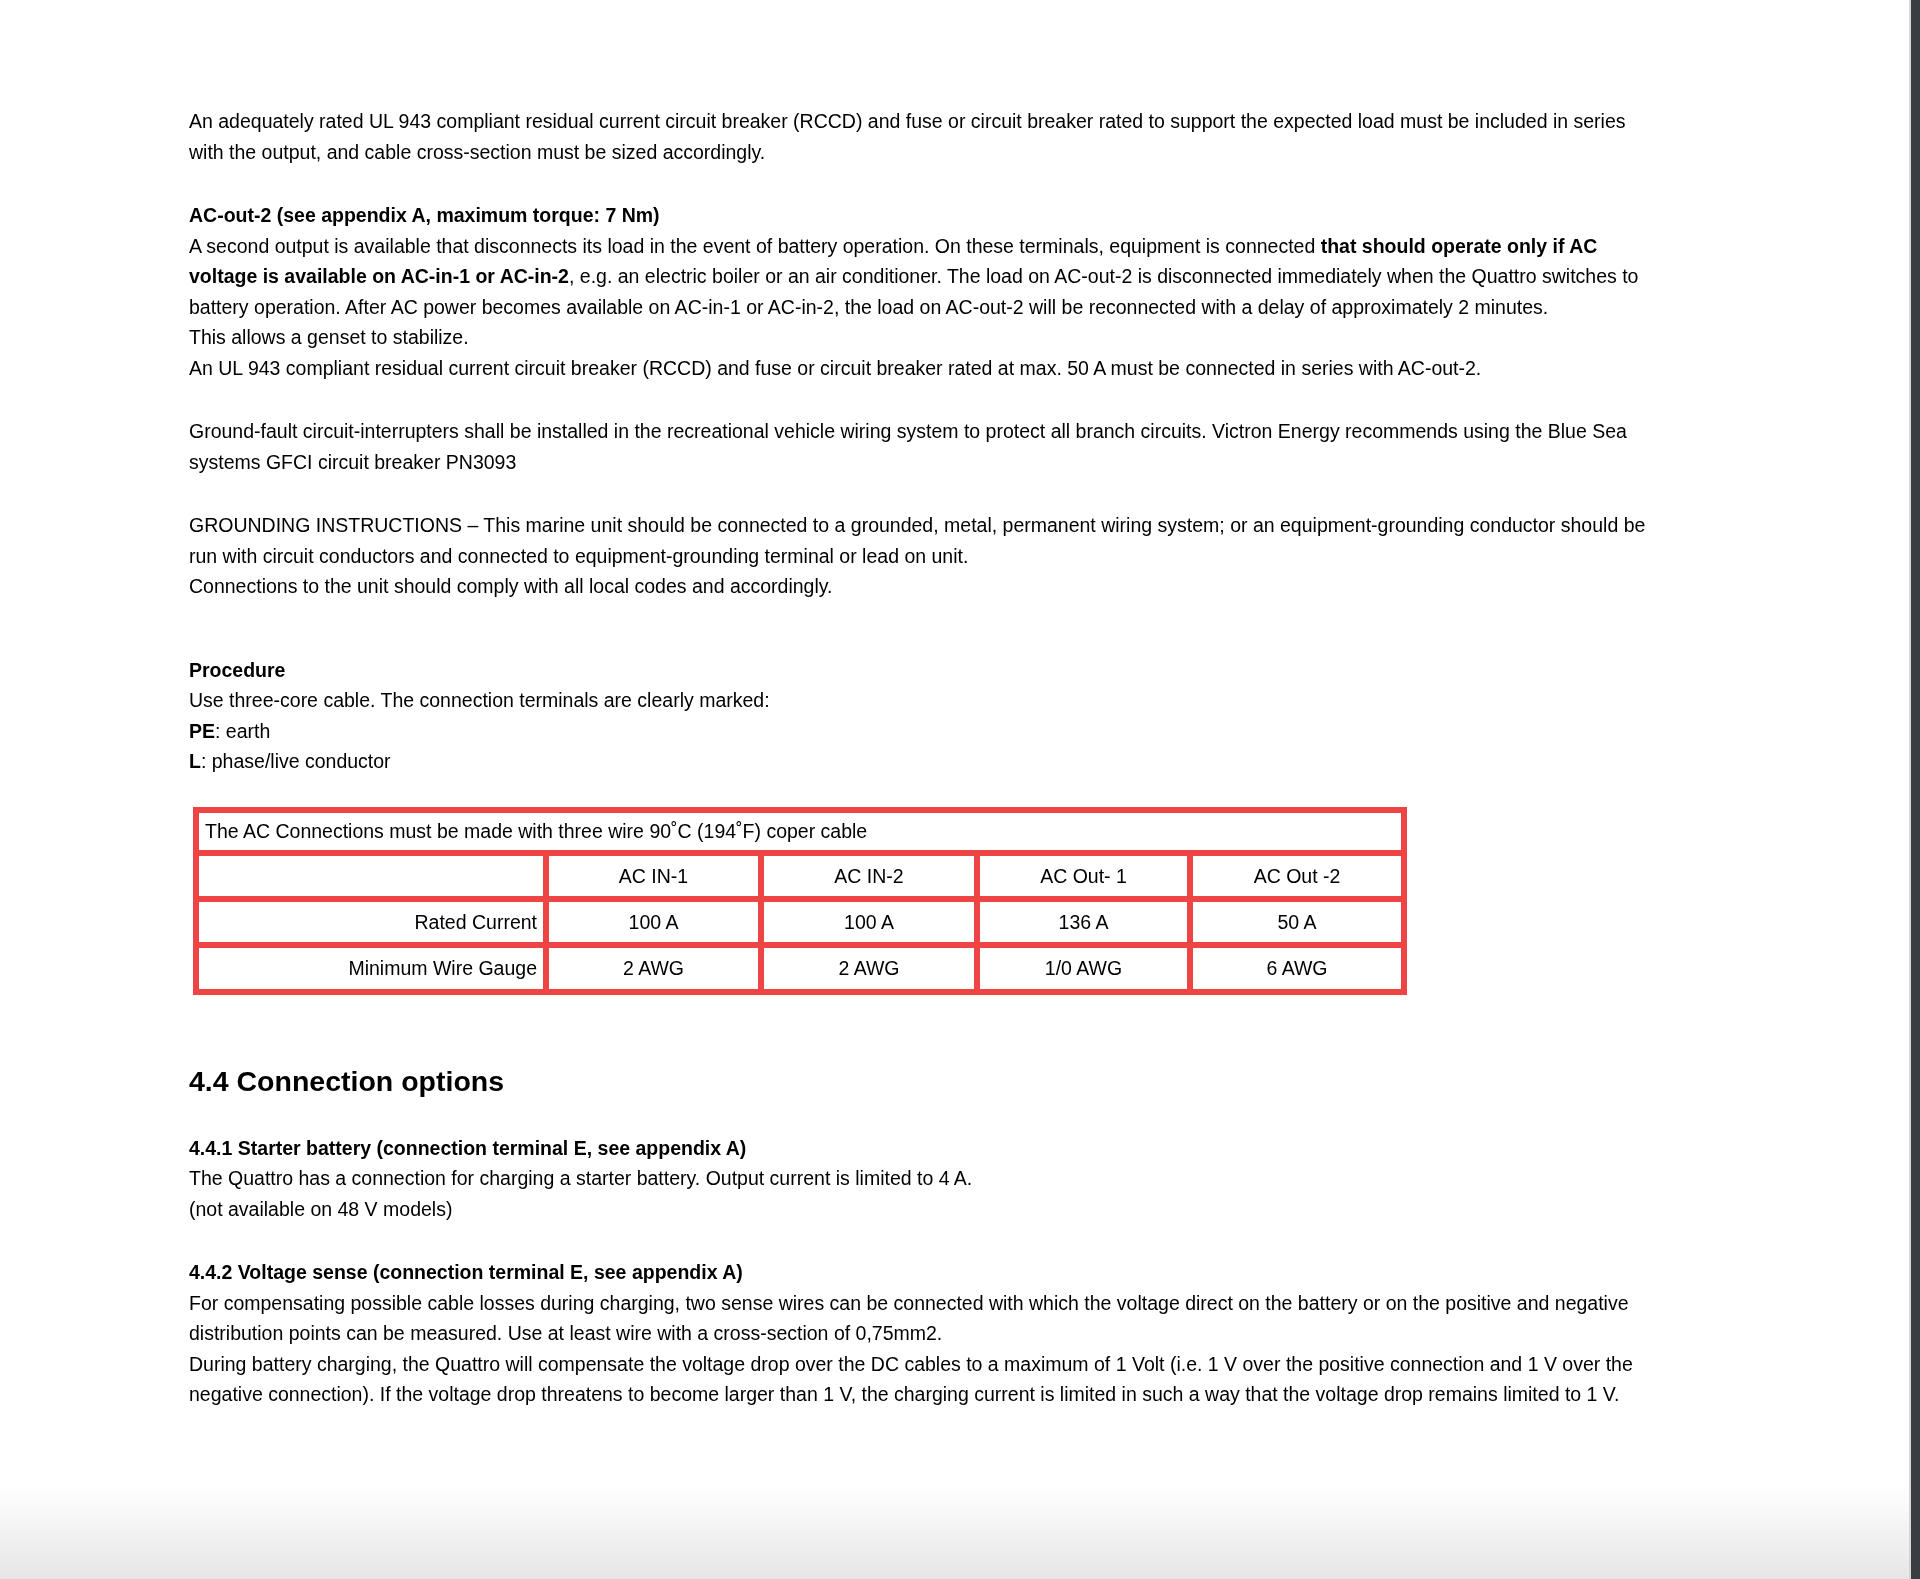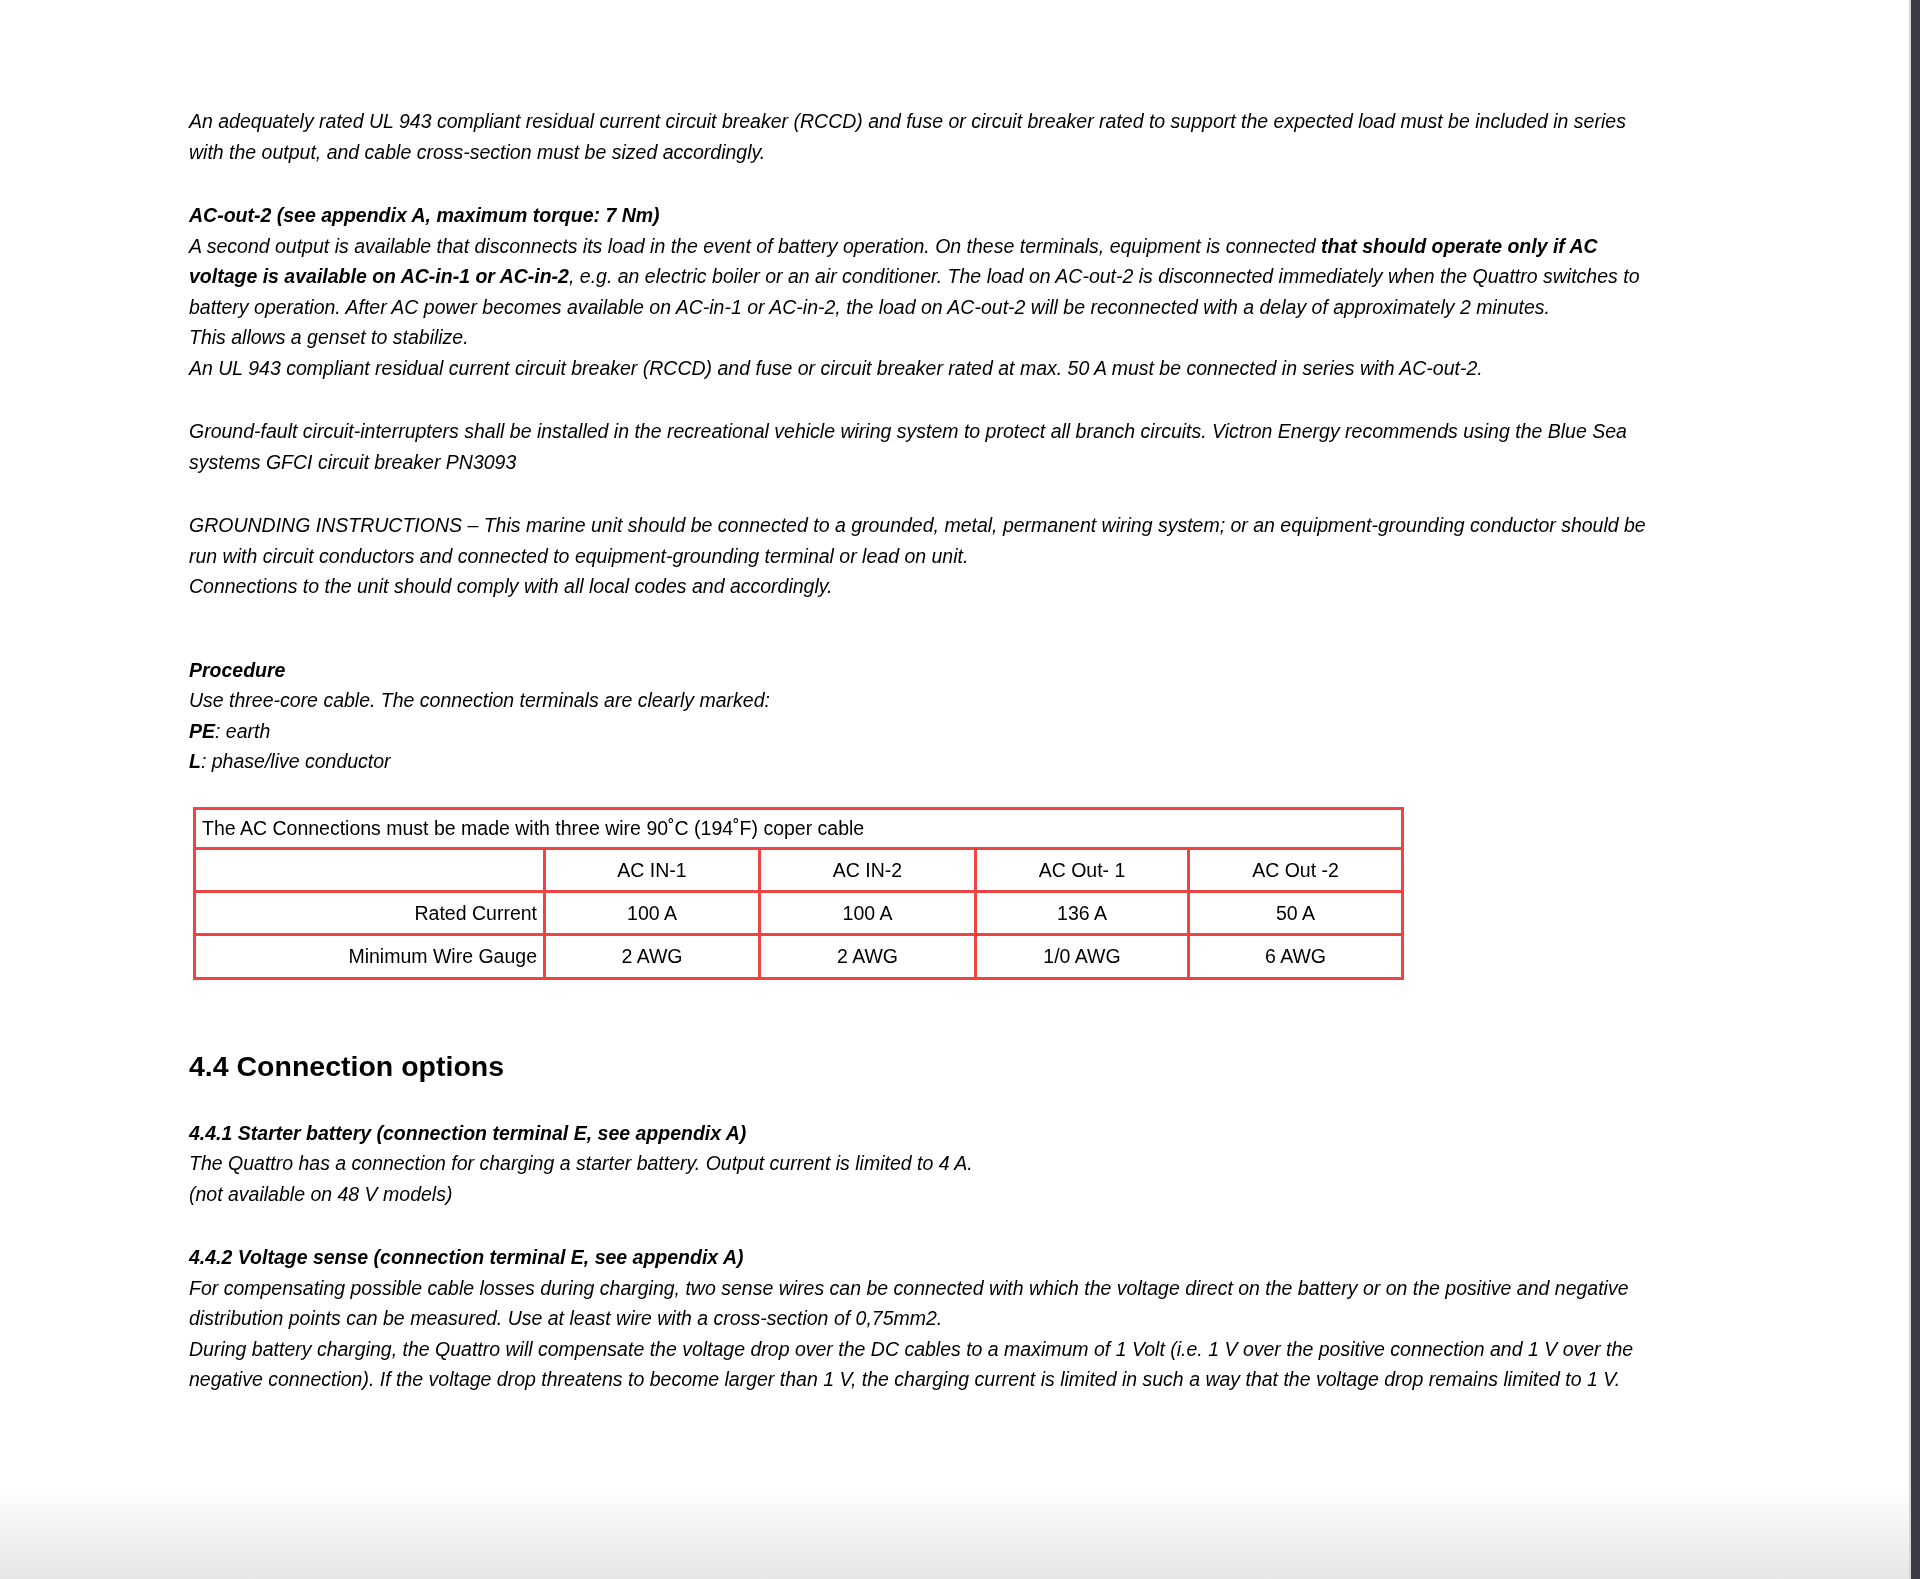--- a/index.html
+++ b/index.html
@@ -16,35 +16,35 @@
     color: #000000;
     font-size: 19.5px;
     line-height: 30.5px;
   }
   .doc {
     position: absolute;
     left: 189px;
     top: 106px;
     width: 1462px;
   }
-  .para, .block { margin: 0 0 33px 0; padding: 0; font-style: italic; }
+  .para, .block { margin: 0 0 33px 0; padding: 0; }
   .mb30 { margin-bottom: 30px; }
   .mb53 { margin-bottom: 53px; }
   .bold { font-weight: bold; }
   .flow { margin: 0; }
   
   table.actable {
     border-collapse: collapse;
     table-layout: fixed;
     width: 1208px;
     margin-left: 4px;
     margin-bottom: 0;
   }
   table.actable td {
-    border: 3px solid #ef4444;
+    border: 6px solid #ef4444;
     font-size: 19.5px;
     line-height: 24px;
     padding: 0 6px;
     overflow: hidden;
     white-space: nowrap;
   }
   td.cap   { height: 37px; text-align: left; padding-left: 16px; }
   td.hcell { height: 40px; text-align: center; margin-top: 21px; }
   td.lbl   { height: 40px; text-align: right; padding-left: 13px; }
   td.val   { height: 40px; text-align: center; }

